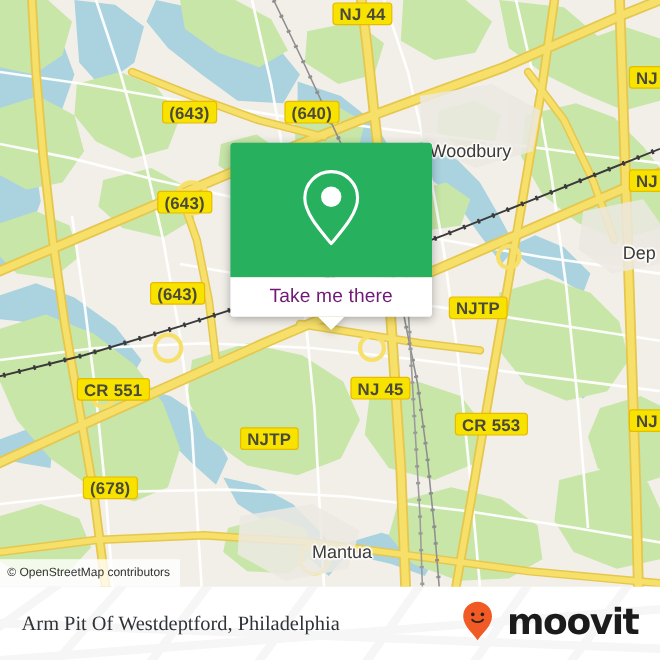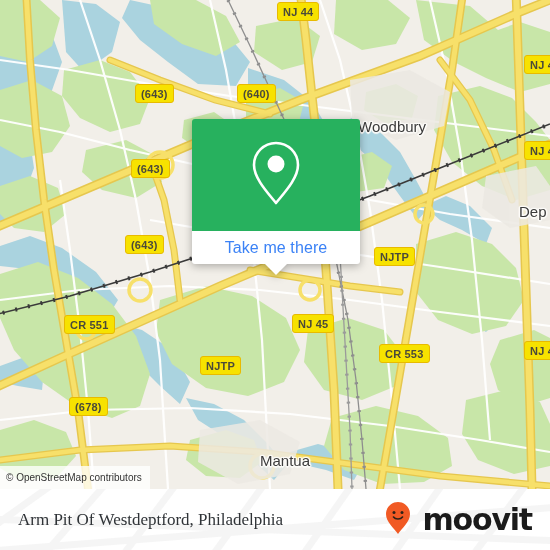--- a/index.html
+++ b/index.html
@@ -34,21 +34,21 @@
   
   .shield {
     position: absolute;
     box-sizing: border-box;
     background: #f7e200;
     border: 1.5px solid #e8ba00;
     border-radius: 3px;
     color: #4a4a3a;
     font-family: "Liberation Sans", sans-serif;
     font-weight: bold;
-    font-size: 11px;
+    font-size: 14px;
     line-height: 16px;
     height: 19px;
     padding: 1px 5px 0 5px;
     white-space: nowrap;
     text-align: center;
     letter-spacing: 0.2px;
   }
 
   
   .place-label {
@@ -86,21 +86,21 @@
     height: 33px;
     background: #ffffff;
     border-radius: 0 0 3px 3px;
     display: flex;
     align-items: center;
     justify-content: center;
   }
   #callout-label {
     font-family: "Liberation Sans", sans-serif;
     font-size: 16px;
-    color: #3b82f6;
+    color: #701a75;
     letter-spacing: 0.1px;
   }
   #callout-tail {
     position: absolute;
     left: 50%;
     bottom: -11px;
     margin-left: -11px;
     width: 0; height: 0;
     border-left: 11px solid transparent;
     border-right: 11px solid transparent;

